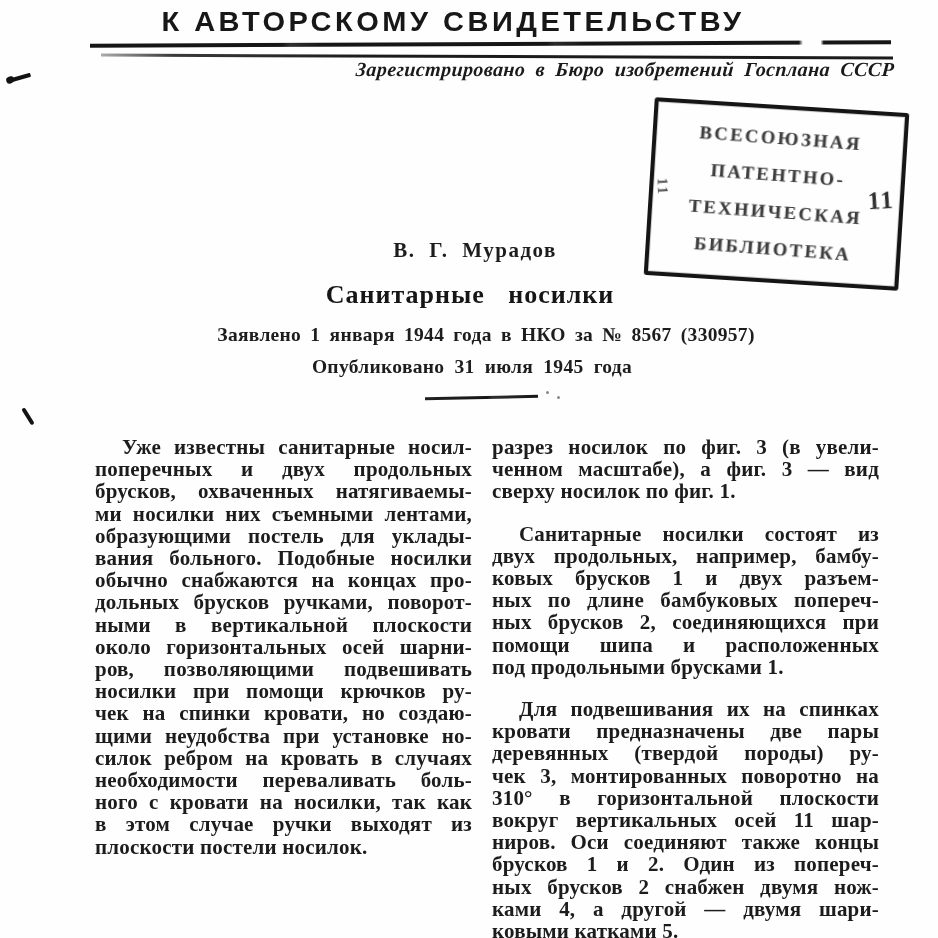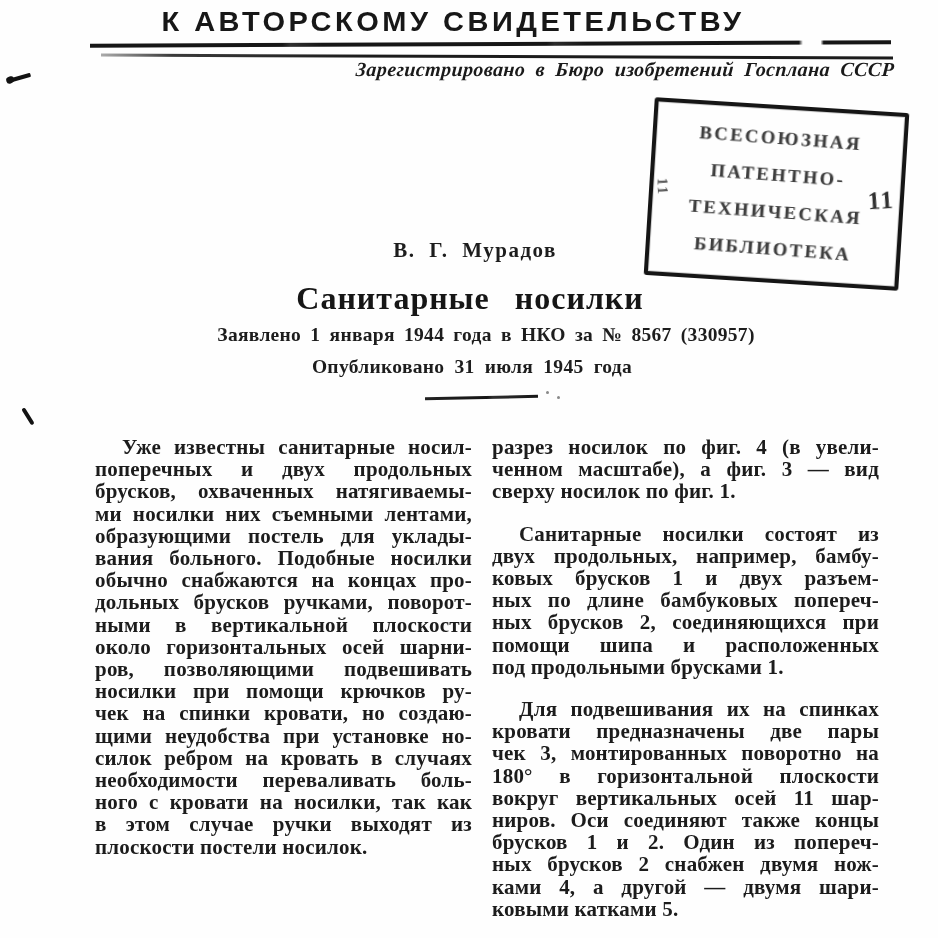--- a/index.html
+++ b/index.html
@@ -64,21 +64,21 @@
     font-size:25px; font-weight:bold; color:#202020; opacity:.9;
     letter-spacing:1.5px;
   }
   
   .author {
     position:absolute; top:238px; left:6px; width:938px; text-align:center;
     font-weight:bold; font-size:21px; letter-spacing:1.5px; word-spacing:7px;
   }
   .doc-title {
     position:absolute; top:280px; left:1px; width:938px; text-align:center;
-    font-weight:bold; font-size:32px; letter-spacing:1px; word-spacing:16px;
+    font-weight:bold; font-size:26px; letter-spacing:1px; word-spacing:16px;
     color:#161616;
   }
   .filed {
     position:absolute; top:324px; left:17px; width:938px; text-align:center;
     font-weight:bold; font-size:19.5px; letter-spacing:.3px; word-spacing:4px;
   }
   .published {
     position:absolute; top:356px; left:3px; width:938px; text-align:center;
     font-weight:bold; font-size:19.5px; letter-spacing:.3px; word-spacing:5px;
   }
@@ -163,38 +163,39 @@
           <div class="tline">щими неудобства при установке но-</div>
           <div class="tline">силок ребром на кровать в случаях</div>
           <div class="tline">необходимости переваливать боль-</div>
           <div class="tline">ного с кровати на носилки, так как</div>
           <div class="tline">в этом случае ручки выходят из</div>
           <div class="tline flush">плоскости постели носилок.</div>
         </div>
       </div>
     <div class="col col-right">
         <div class="para">
-          <div class="tline">разрез носилок по фиг. 4 (в увели-</div>
+          <div class="tline">разрез носилок по фиг. 3 (в увели-</div>
           <div class="tline">ченном масштабе), а фиг. 3 — вид</div>
           <div class="tline flush">сверху носилок по фиг. 1.</div>
         </div>
         <div class="para indent">
           <div class="tline">Санитарные носилки состоят из</div>
           <div class="tline">двух продольных, например, бамбу-</div>
           <div class="tline">ковых брусков 1 и двух разъем-</div>
           <div class="tline">ных по длине бамбуковых попереч-</div>
           <div class="tline">ных брусков 2, соединяющихся при</div>
           <div class="tline">помощи шипа и расположенных</div>
           <div class="tline flush">под продольными брусками 1.</div>
         </div>
         <div class="para indent">
           <div class="tline">Для подвешивания их на спинках</div>
           <div class="tline">кровати предназначены две пары</div>
+          <div class="tline">деревянных (твердой породы) ру-</div>
           <div class="tline">чек 3, монтированных поворотно на</div>
-          <div class="tline">180° в горизонтальной плоскости</div>
+          <div class="tline">310° в горизонтальной плоскости</div>
           <div class="tline">вокруг вертикальных осей 11 шар-</div>
           <div class="tline">ниров. Оси соединяют также концы</div>
           <div class="tline">брусков 1 и 2. Один из попереч-</div>
           <div class="tline">ных брусков 2 снабжен двумя нож-</div>
           <div class="tline">ками 4, а другой — двумя шари-</div>
           <div class="tline flush">ковыми катками 5.</div>
         </div>
         <div class="para indent">
           <div class="tline">Постель носилок образована</div>
           <div class="tline">съемными лентами 6, охватываю-</div>

